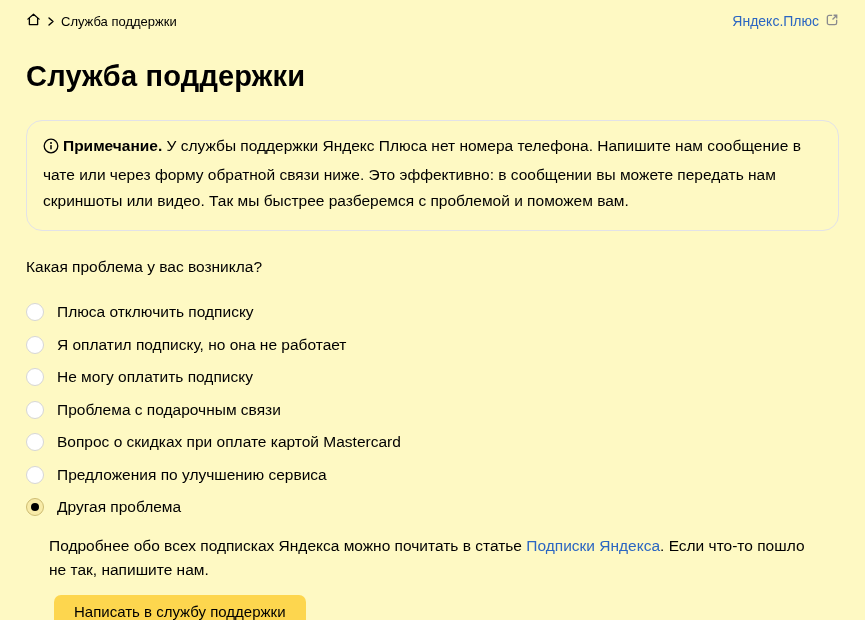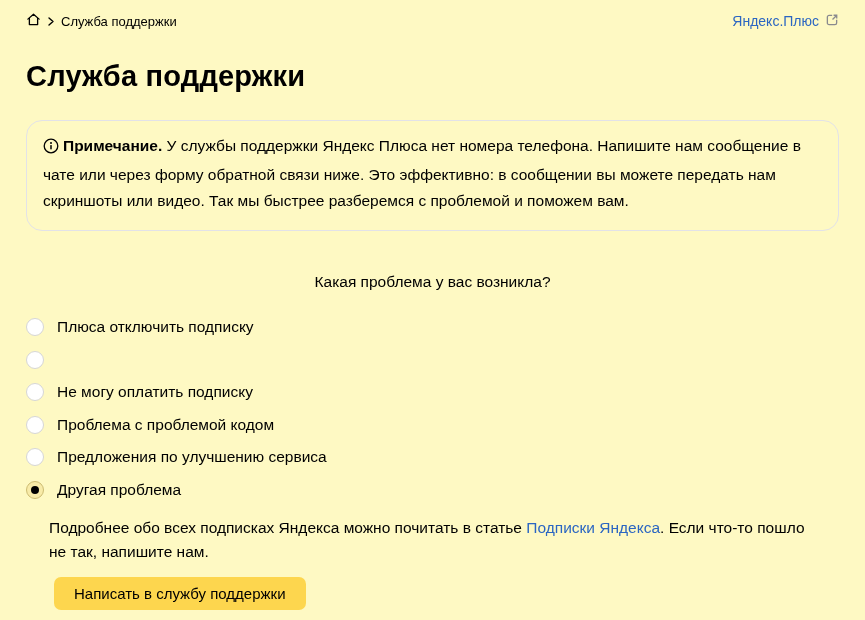--- a/index.html
+++ b/index.html
@@ -69,23 +69,22 @@
     box-sizing: border-box;
   }
   .note-box .info-icon {
     display: inline-block;
     vertical-align: -3px;
     margin-right: 4px;
   }
   .note-box b { font-weight: bold; }
   
   .question-label {
-    margin-top: 42px;
+    margin-top: 27px;
     font-size: 15.5px;
-    text-align: center;
   }
   .radio-list {
     margin-top: 20px;
   }
   .radio-row {
     display: flex;
     align-items: center;
     gap: 13px;
     height: 32.5px;
     cursor: pointer;
@@ -199,32 +198,39 @@
     <div class="radio-row">
       <span class="radio-control">
           <span class="radio-dot"></span>
         </span>
       <span class="radio-label">Плюса отключить подписку</span>
     </div>
     <div class="radio-row">
       <span class="radio-control">
           <span class="radio-dot"></span>
         </span>
+      <span class="radio-label">Я оплатил подписку, но она не работает</span>
     </div>
     <div class="radio-row">
       <span class="radio-control">
           <span class="radio-dot"></span>
         </span>
       <span class="radio-label">Не могу оплатить подписку</span>
     </div>
     <div class="radio-row">
       <span class="radio-control">
           <span class="radio-dot"></span>
         </span>
-      <span class="radio-label">Проблема с проблемой кодом</span>
+      <span class="radio-label">Проблема с подарочным связи</span>
+    </div>
+    <div class="radio-row">
+      <span class="radio-control">
+          <span class="radio-dot"></span>
+        </span>
+      <span class="radio-label">Вопрос о скидках при оплате картой Mastercard</span>
     </div>
     <div class="radio-row">
       <span class="radio-control">
           <span class="radio-dot"></span>
         </span>
       <span class="radio-label">Предложения по улучшению сервиса</span>
     </div>
     <div class="radio-row selected">
       <span class="radio-control">
           <span class="radio-dot"></span>

